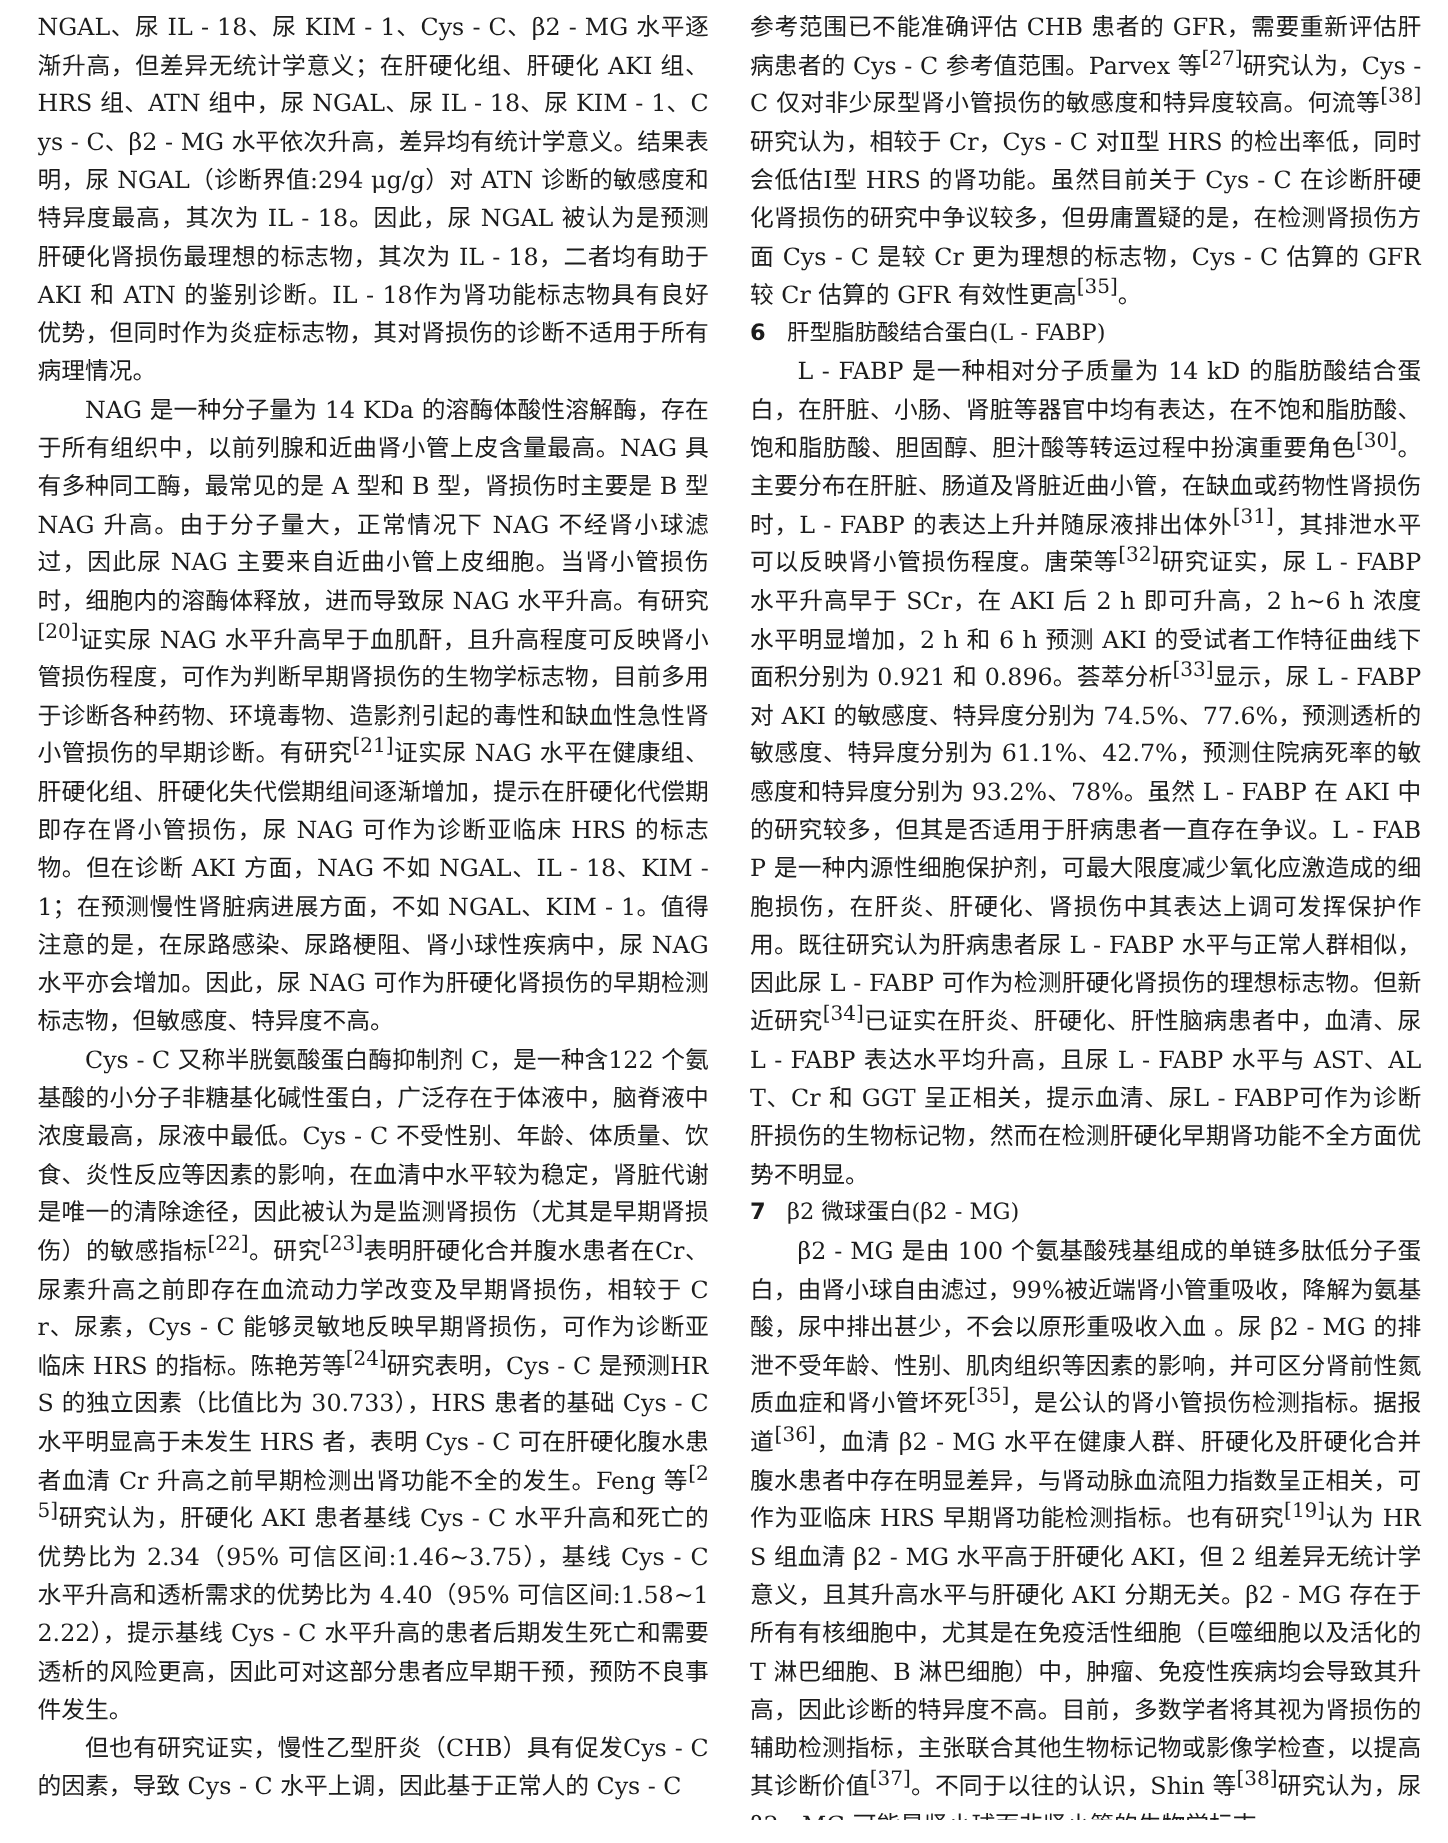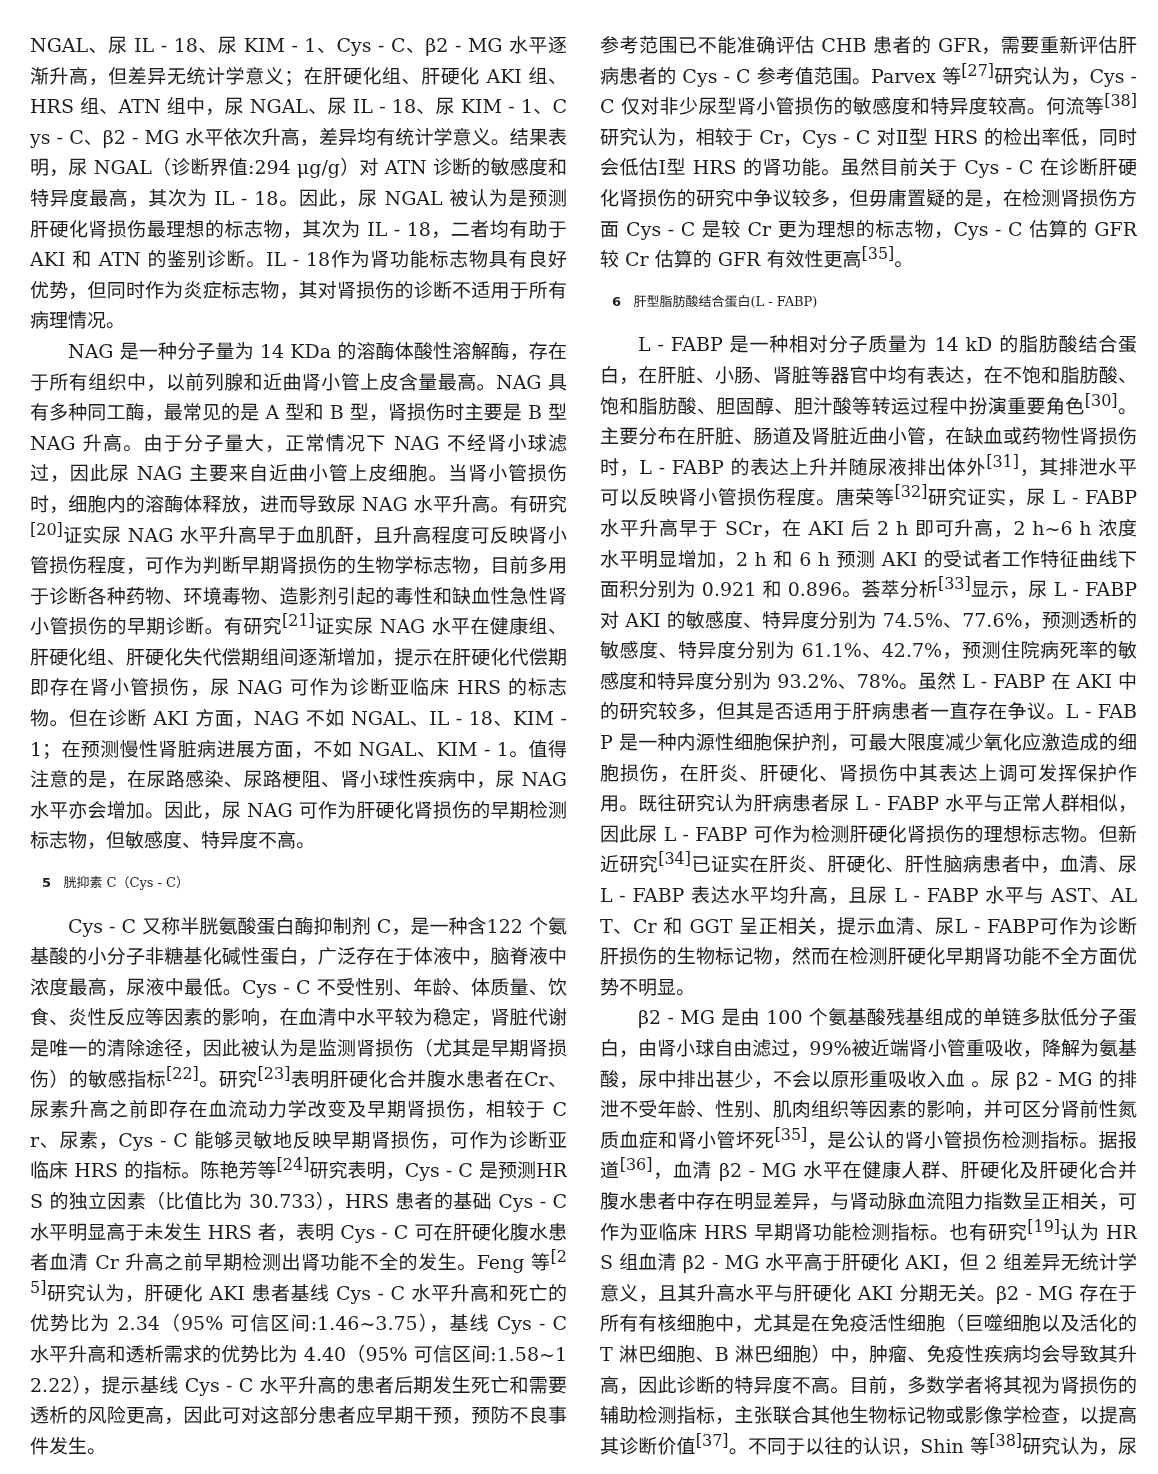--- a/index.html
+++ b/index.html
@@ -9,43 +9,43 @@
   }
   .page {
     position: relative;
     width: 1158px;
     height: 1474px;
     box-sizing: border-box;
     background: #ffffff;
     color: #1c1c1c;
     display: flex;
     gap: 33px;
-    padding: 30px 21px 18px 30px;
+    padding: 7px 21px 18px 30px;
     overflow: hidden;
     font-family: "DejaVu Serif", "Liberation Serif", serif;
     font-size: 19px;
     line-height: 30.6px;
   }
   .col {
     flex: 0 0 537px;
     width: 537px;
     overflow: hidden;
   }
   .para {
     margin: 0;
     text-align: justify;
     text-indent: 2em;
     word-break: break-all;
   }
   .para.no-indent {
     text-indent: 0;
   }
   .sec {
-    margin: 12px;
-    font-size: 13px;
+    margin: 0;
+    font-size: 18px;
     font-weight: normal;
     line-height: 30.6px;
     text-indent: 0;
   }
   .sec-num {
     font-family: "DejaVu Sans", "Liberation Sans", sans-serif;
     font-weight: 600;
     margin-right: 0.95em;
   }
   sup.cite {
@@ -59,31 +59,31 @@
 <body>
 
 <div class="page">
 
   <div class="col">
     <p class="para no-indent">NGAL、尿 IL - 18、尿 KIM - 1、Cys - C、β2 - MG 水平逐渐升高，但差异无统计学意义；在肝硬化组、肝硬化 AKI 组、HRS 组、ATN 组中，尿 NGAL、尿 IL - 18、尿 KIM - 1、Cys - C、β2 - MG 水平依次升高，差异均有统计学意义。结果表明，尿 NGAL（诊断界值:294 μg/g）对 ATN 诊断的敏感度和特异度最高，其次为 IL - 18。因此，尿 NGAL 被认为是预测肝硬化肾损伤最理想的标志物，其次为 IL - 18，二者均有助于 AKI 和 ATN 的鉴别诊断。IL - 18作为肾功能标志物具有良好优势，但同时作为炎症标志物，其对肾损伤的诊断不适用于所有病理情况。</p>
 
 
     <p class="para">NAG 是一种分子量为 14 KDa 的溶酶体酸性溶解酶，存在于所有组织中，以前列腺和近曲肾小管上皮含量最高。NAG 具有多种同工酶，最常见的是 A 型和 B 型，肾损伤时主要是 B 型 NAG 升高。由于分子量大，正常情况下 NAG 不经肾小球滤过，因此尿 NAG 主要来自近曲小管上皮细胞。当肾小管损伤时，细胞内的溶酶体释放，进而导致尿 NAG 水平升高。有研究<sup class="cite">[20]</sup>证实尿 NAG 水平升高早于血肌酐，且升高程度可反映肾小管损伤程度，可作为判断早期肾损伤的生物学标志物，目前多用于诊断各种药物、环境毒物、造影剂引起的毒性和缺血性急性肾小管损伤的早期诊断。有研究<sup class="cite">[21]</sup>证实尿 NAG 水平在健康组、肝硬化组、肝硬化失代偿期组间逐渐增加，提示在肝硬化代偿期即存在肾小管损伤，尿 NAG 可作为诊断亚临床 HRS 的标志物。但在诊断 AKI 方面，NAG 不如 NGAL、IL - 18、KIM - 1；在预测慢性肾脏病进展方面，不如 NGAL、KIM - 1。值得注意的是，在尿路感染、尿路梗阻、肾小球性疾病中，尿 NAG 水平亦会增加。因此，尿 NAG 可作为肝硬化肾损伤的早期检测标志物，但敏感度、特异度不高。</p>
 
-    <h2 class="sec"><span class="sec-num">5</span><span class="sec-title">胱抑素 C（Cys - C）</span></h2>
 
     <p class="para">Cys - C 又称半胱氨酸蛋白酶抑制剂 C，是一种含122 个氨基酸的小分子非糖基化碱性蛋白，广泛存在于体液中，脑脊液中浓度最高，尿液中最低。Cys - C 不受性别、年龄、体质量、饮食、炎性反应等因素的影响，在血清中水平较为稳定，肾脏代谢是唯一的清除途径，因此被认为是监测肾损伤（尤其是早期肾损伤）的敏感指标<sup class="cite">[22]</sup>。研究<sup class="cite">[23]</sup>表明肝硬化合并腹水患者在Cr、尿素升高之前即存在血流动力学改变及早期肾损伤，相较于 Cr、尿素，Cys - C 能够灵敏地反映早期肾损伤，可作为诊断亚临床 HRS 的指标。陈艳芳等<sup class="cite">[24]</sup>研究表明，Cys - C 是预测HRS 的独立因素（比值比为 30.733），HRS 患者的基础 Cys - C 水平明显高于未发生 HRS 者，表明 Cys - C 可在肝硬化腹水患者血清 Cr 升高之前早期检测出肾功能不全的发生。Feng 等<sup class="cite">[25]</sup>研究认为，肝硬化 AKI 患者基线 Cys - C 水平升高和死亡的优势比为 2.34（95% 可信区间:1.46~3.75），基线 Cys - C 水平升高和透析需求的优势比为 4.40（95% 可信区间:1.58~12.22），提示基线 Cys - C 水平升高的患者后期发生死亡和需要透析的风险更高，因此可对这部分患者应早期干预，预防不良事件发生。</p>
 
     <p class="para">但也有研究证实，慢性乙型肝炎（CHB）具有促发Cys - C的因素，导致 Cys - C 水平上调，因此基于正常人的 Cys - C</p>
   </div>
 
   <div class="col">
     <p class="para no-indent">参考范围已不能准确评估 CHB 患者的 GFR，需要重新评估肝病患者的 Cys - C 参考值范围。Parvex 等<sup class="cite">[27]</sup>研究认为，Cys - C 仅对非少尿型肾小管损伤的敏感度和特异度较高。何流等<sup class="cite">[38]</sup>研究认为，相较于 Cr，Cys - C 对Ⅱ型 HRS 的检出率低，同时会低估Ⅰ型 HRS 的肾功能。虽然目前关于 Cys - C 在诊断肝硬化肾损伤的研究中争议较多，但毋庸置疑的是，在检测肾损伤方面 Cys - C 是较 Cr 更为理想的标志物，Cys - C 估算的 GFR 较 Cr 估算的 GFR 有效性更高<sup class="cite">[35]</sup>。</p>
 
     <h2 class="sec"><span class="sec-num">6</span><span class="sec-title">肝型脂肪酸结合蛋白(L - FABP)</span></h2>
 
     <p class="para">L - FABP 是一种相对分子质量为 14 kD 的脂肪酸结合蛋白，在肝脏、小肠、肾脏等器官中均有表达，在不饱和脂肪酸、饱和脂肪酸、胆固醇、胆汁酸等转运过程中扮演重要角色<sup class="cite">[30]</sup>。主要分布在肝脏、肠道及肾脏近曲小管，在缺血或药物性肾损伤时，L - FABP 的表达上升并随尿液排出体外<sup class="cite">[31]</sup>，其排泄水平可以反映肾小管损伤程度。唐荣等<sup class="cite">[32]</sup>研究证实，尿 L - FABP 水平升高早于 SCr，在 AKI 后 2 h 即可升高，2 h~6 h 浓度水平明显增加，2 h 和 6 h 预测 AKI 的受试者工作特征曲线下面积分别为 0.921 和 0.896。荟萃分析<sup class="cite">[33]</sup>显示，尿 L - FABP 对 AKI 的敏感度、特异度分别为 74.5%、77.6%，预测透析的敏感度、特异度分别为 61.1%、42.7%，预测住院病死率的敏感度和特异度分别为 93.2%、78%。虽然 L - FABP 在 AKI 中的研究较多，但其是否适用于肝病患者一直存在争议。L - FABP 是一种内源性细胞保护剂，可最大限度减少氧化应激造成的细胞损伤，在肝炎、肝硬化、肾损伤中其表达上调可发挥保护作用。既往研究认为肝病患者尿 L - FABP 水平与正常人群相似，因此尿 L - FABP 可作为检测肝硬化肾损伤的理想标志物。但新近研究<sup class="cite">[34]</sup>已证实在肝炎、肝硬化、肝性脑病患者中，血清、尿 L - FABP 表达水平均升高，且尿 L - FABP 水平与 AST、ALT、Cr 和 GGT 呈正相关，提示血清、尿L - FABP可作为诊断肝损伤的生物标记物，然而在检测肝硬化早期肾功能不全方面优势不明显。</p>
 
+    <h2 class="sec"><span class="sec-num">7</span><span class="sec-title">β2 微球蛋白(β2 - MG)</span></h2>
 
     <p class="para">β2 - MG 是由 100 个氨基酸残基组成的单链多肽低分子蛋白，由肾小球自由滤过，99%被近端肾小管重吸收，降解为氨基酸，尿中排出甚少，不会以原形重吸收入血 。尿 β2 - MG 的排泄不受年龄、性别、肌肉组织等因素的影响，并可区分肾前性氮质血症和肾小管坏死<sup class="cite">[35]</sup>，是公认的肾小管损伤检测指标。据报道<sup class="cite">[36]</sup>，血清 β2 - MG 水平在健康人群、肝硬化及肝硬化合并腹水患者中存在明显差异，与肾动脉血流阻力指数呈正相关，可作为亚临床 HRS 早期肾功能检测指标。也有研究<sup class="cite">[19]</sup>认为 HRS 组血清 β2 - MG 水平高于肝硬化 AKI，但 2 组差异无统计学意义，且其升高水平与肝硬化 AKI 分期无关。β2 - MG 存在于所有有核细胞中，尤其是在免疫活性细胞（巨噬细胞以及活化的 T 淋巴细胞、B 淋巴细胞）中，肿瘤、免疫性疾病均会导致其升高，因此诊断的特异度不高。目前，多数学者将其视为肾损伤的辅助检测指标，主张联合其他生物标记物或影像学检查，以提高其诊断价值<sup class="cite">[37]</sup>。不同于以往的认识，Shin 等<sup class="cite">[38]</sup>研究认为，尿 β2 - MG 可能是肾小球而非肾小管的生物学标志</p>
   </div>
 
 </div>
 
 </body></html>

